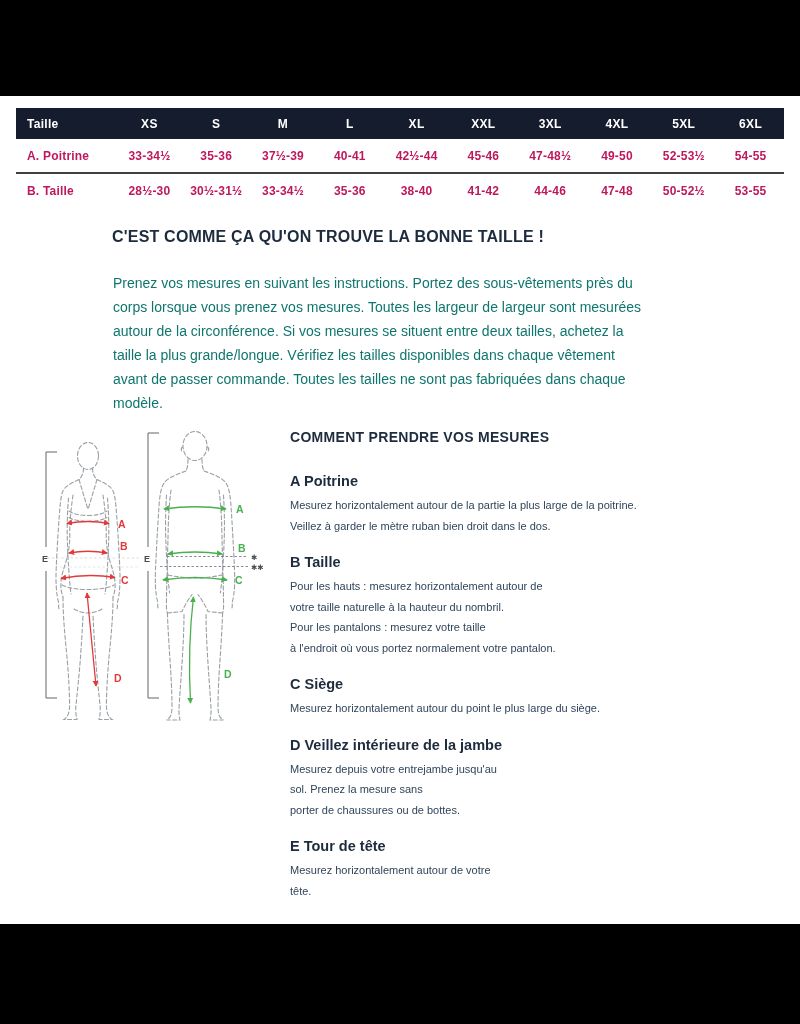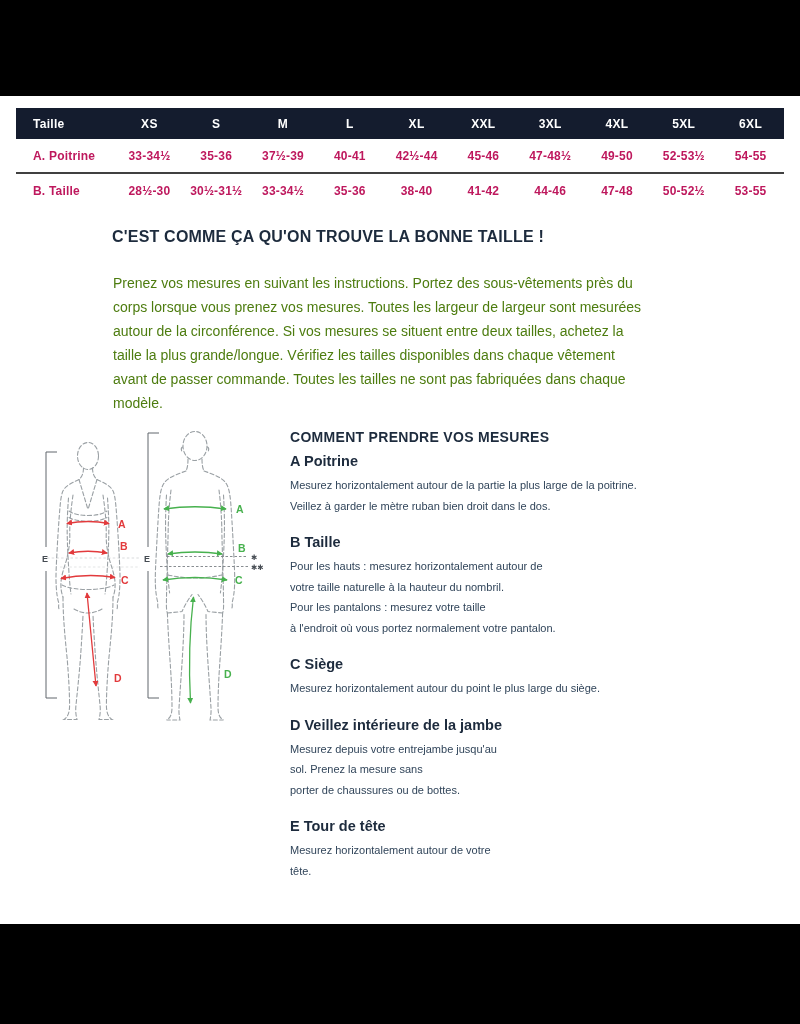--- a/index.html
+++ b/index.html
@@ -8,35 +8,35 @@
   .band{position:absolute;left:0;width:800px;background:#000000;}
   .band-top{top:0;height:96px;}
   .band-bottom{top:924px;height:100px;}
 
   
   .tbl{position:absolute;left:16px;top:108px;width:768px;}
   .tr{display:flex;align-items:center;}
   .thead{background:#141c2e;height:31px;}
   .th{color:#ffffff;font-weight:bold;font-size:12px;letter-spacing:.3px;flex:1;text-align:center;}
   .td{color:#be185d;font-weight:bold;font-size:12px;letter-spacing:.2px;flex:1;text-align:center;}
-  .col-first{flex:0 0 100px;text-align:left;padding-left:17px;box-sizing:border-box;}
+  .col-first{flex:0 0 100px;text-align:left;padding-left:11px;box-sizing:border-box;}
   .tbody .tr{height:33px;}
   .tr-sep{border-top:2px solid #404040;}
 
   
   .h1{position:absolute;left:112px;top:228px;font-size:16px;font-weight:bold;color:#1d2b3d;letter-spacing:.2px;white-space:nowrap;}
   .intro{position:absolute;left:113px;top:271px;}
-  .intro-line{font-size:14px;line-height:24px;color:#4d7c0f;white-space:nowrap;}
+  .intro-line{font-size:14px;line-height:24px;color:#0f766e;white-space:nowrap;}
 
   
   .fig{position:absolute;left:30px;top:425px;}
 
   
   .guide{position:absolute;left:290px;top:429px;width:505px;}
-  .guide-title{font-size:14px;font-weight:bold;color:#1d2b3d;letter-spacing:.3px;margin-bottom:8px;white-space:nowrap;}
+  .guide-title{font-size:14px;font-weight:bold;color:#1d2b3d;letter-spacing:.3px;margin-bottom:28px;white-space:nowrap;}
   .section{margin-bottom:18px;}
   .sec-h{font-size:14.5px;font-weight:bold;color:#1d2b3d;margin-bottom:6px;white-space:nowrap;}
   .sec-line{font-size:11px;line-height:20.5px;color:#31455a;white-space:nowrap;}
 
   svg text{font-family:"Liberation Sans","DejaVu Sans",sans-serif;}
   .lbl{font-size:10.5px;font-weight:bold;}
   .lblE{font-size:9px;font-weight:bold;fill:#454b52;}
   .star{font-size:7.5px;fill:#454b52;}
 </style>
 </head>

